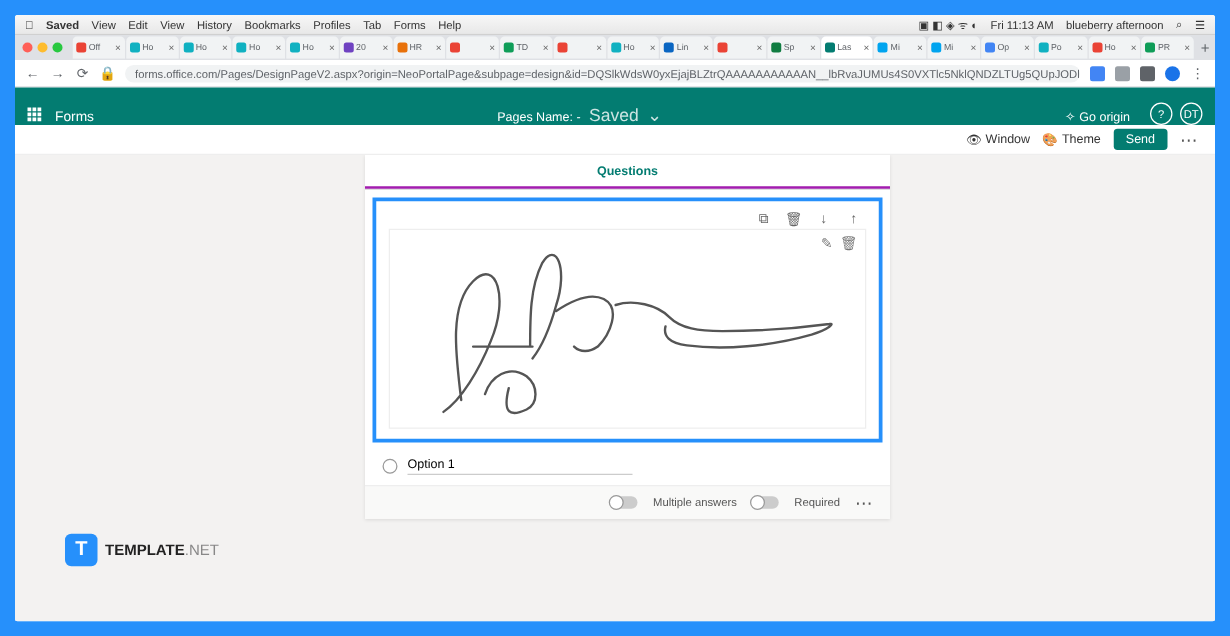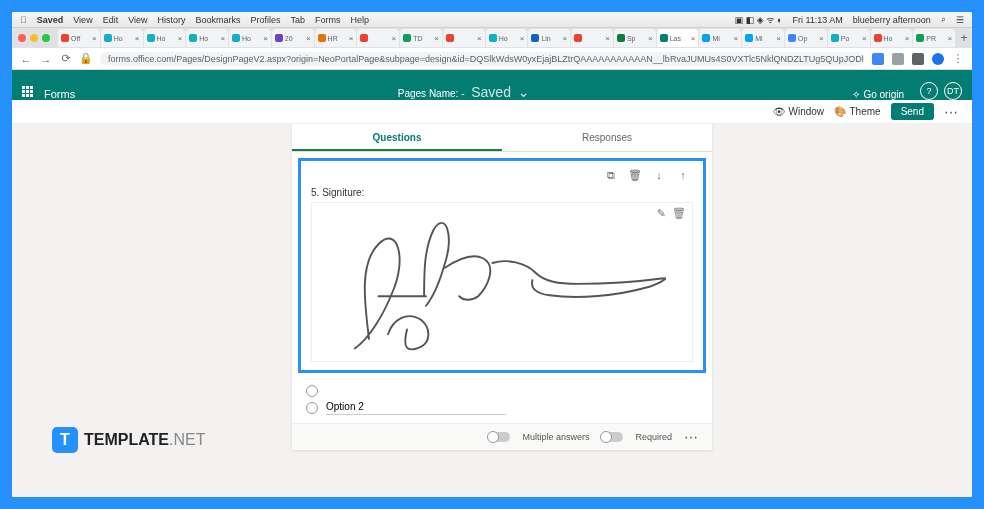--- a/index.html
+++ b/index.html
@@ -28,40 +28,40 @@
 .forms-hdr .prem{font-size:10px;margin-right:10px;display:flex;align-items:center;gap:3px;}
 .circle-btn{width:18px;height:18px;border:1px solid #fff;border-radius:50%;display:flex;align-items:center;justify-content:center;font-size:9px;margin-left:6px;}
 .toolbar{height:24px;background:#fff;display:flex;align-items:center;justify-content:flex-end;padding:0 14px;gap:10px;font-size:10px;border-bottom:1px solid #eee;}
 .tool{display:flex;align-items:center;gap:3px;color:#333;}
 .send-btn{background:#037c71;color:#fff;border:none;padding:3px 10px;border-radius:3px;font-size:10px;}
 .dots{font-size:14px;color:#555;line-height:1;}
 .canvas{flex:1;background:#f3f2f1;position:relative;overflow:hidden;}
 .card{position:absolute;left:280px;top:0;width:420px;background:#fff;box-shadow:0 1px 3px rgba(0,0,0,.1);}
 .tabs{display:flex;height:28px;border-bottom:1px solid #ddd;}
 .tabs div{flex:1;text-align:center;font-size:10px;line-height:28px;color:#666;}
-.tabs .act{color:#037c71;border-bottom:2px solid #15803d;font-weight:600;}
+.tabs .act{color:#037c71;border-bottom:2px solid #a21caf;font-weight:600;}
 .qblock{border:3px solid #2690fb;margin:6px 6px 0 6px;padding:6px 10px 8px;}
 .q-icons{display:flex;justify-content:flex-end;gap:12px;padding:2px 4px;}
 .q-icons span{width:12px;height:12px;color:#666;font-size:11px;display:flex;align-items:center;justify-content:center;}
 .qtitle{font-size:10px;color:#333;padding:4px 0;}
 .sig-box{position:relative;background:#fff;border:1px solid #eee;height:160px;}
 .sig-tools{position:absolute;top:4px;right:6px;display:flex;gap:6px;color:#777;font-size:11px;}
 .sig-svg{width:100%;height:100%;}
 .opts{padding:8px 14px 4px;}
 .opt{display:flex;align-items:center;gap:8px;margin:4px 0;}
 .radio{width:12px;height:12px;border:1px solid #999;border-radius:50%;}
 .opt-lbl{font-size:10px;border-bottom:1px solid #ccc;width:180px;padding-bottom:2px;}
 .addrow{display:flex;gap:14px;padding:4px 14px 10px;font-size:10px;color:#037c71;font-weight:600;}
 .addrow span:first-child::before{content:"+ ";}
 .settings{display:flex;justify-content:flex-end;align-items:center;gap:12px;padding:6px 14px;border-top:1px solid #eee;font-size:9px;color:#555;background:#f9f9f8;}
 .toggle{width:22px;height:10px;background:#ccc;border-radius:5px;position:relative;}
 .toggle::after{content:"";width:10px;height:10px;background:#fff;border:1px solid #999;border-radius:50%;position:absolute;left:-1px;top:-1px;}
 .logo{position:absolute;left:40px;bottom:44px;display:flex;align-items:center;gap:6px;}
 .logo-sq{width:26px;height:26px;background:#2690fb;border-radius:5px;display:flex;align-items:center;justify-content:center;color:#fff;font-weight:700;font-size:16px;}
-.logo-txt{font-size:16px;font-weight:700;color:#222;}
+.logo-txt{font-size:12px;font-weight:700;color:#222;}
 .logo-txt .net{font-weight:400;color:#888;}
 </style>
 </head>
 <body>
 
 <div class="screen">
   <div class="mac-menu">
     <span></span>
     <b>Saved</b>
     <span>View</span>
@@ -247,52 +247,44 @@
         <span>Theme</span>
       </div>
     <button class="send-btn">Send</button>
     <span class="dots">⋯</span>
   </div>
 
   <div class="canvas">
     <div class="card">
       <div class="tabs">
         <div class="act">Questions</div>
-        <div>Responses</div>
       </div>
 
       <div class="qblock">
         <div class="q-icons">
           <span>⧉</span>
           <span>🗑</span>
           <span>↓</span>
           <span>↑</span>
-        </div>
-        <div class="qtitle">
-          <span>5.</span>
-          <span>Signiture:</span>
         </div>
         <div class="sig-box">
           <div class="sig-tools">
             <span>✎</span>
             <span>🗑</span>
           </div>
           <svg class="sig-svg" viewBox="0 0 400 160">
             <path d="M60,140 C55,100 50,60 70,40 C90,20 100,55 85,90 C75,115 60,140 45,150 M70,95 C85,95 100,95 120,95 M118,95 C118,70 118,45 128,25 C140,5 150,30 140,60 C135,78 128,95 120,105 M140,65 C155,55 170,50 180,55 C195,63 185,85 175,95 C168,100 160,100 155,95 M190,60 C205,55 225,60 235,70 C245,80 260,82 280,82 C310,82 340,80 370,76 C375,75 370,80 355,85 C320,95 280,98 250,94 C235,92 230,86 232,78 M100,130 C95,150 100,155 115,148 C125,143 125,128 115,120 C100,110 85,120 80,135" stroke="#555" stroke-width="2" fill="none" stroke-linecap="round"></path>
           </svg>
         </div>
       </div>
 
       <div class="opts">
         <div class="opt">
           <span class="radio"></span>
-        </div>
-        <div class="opt">
-          <span class="radio"></span>
-          <span class="opt-lbl">Option 2</span>
+          <span class="opt-lbl">Option 1</span>
         </div>
       </div>
       <div class="settings">
         <span class="toggle"></span>
         <span>Multiple answers</span>
         <span class="toggle"></span>
         <span>Required</span>
         <span class="dots">⋯</span>
       </div>
     </div>

